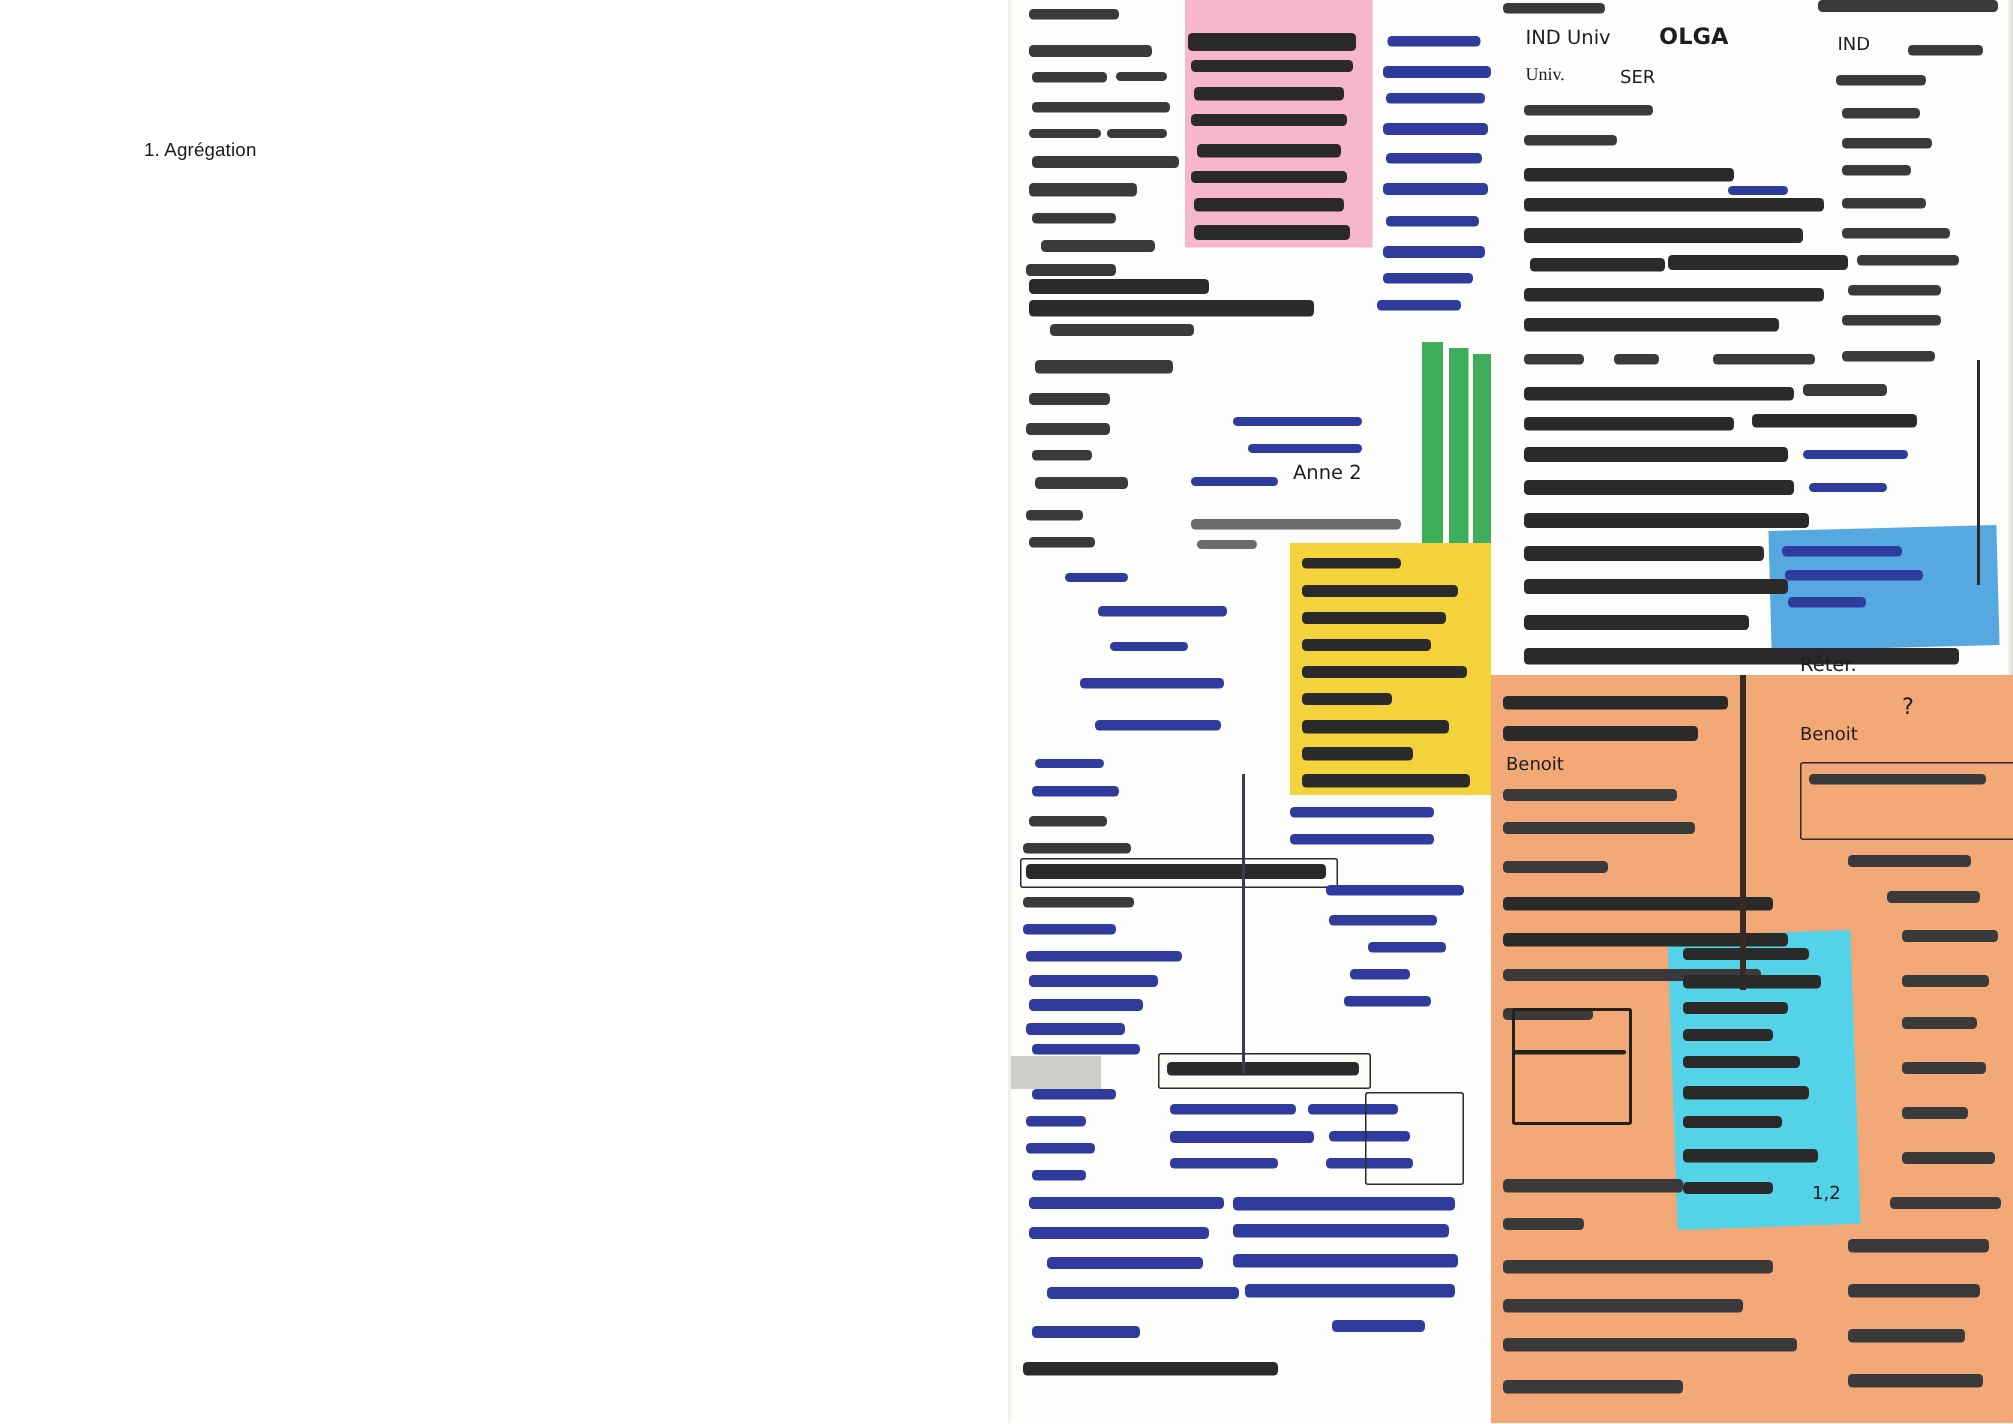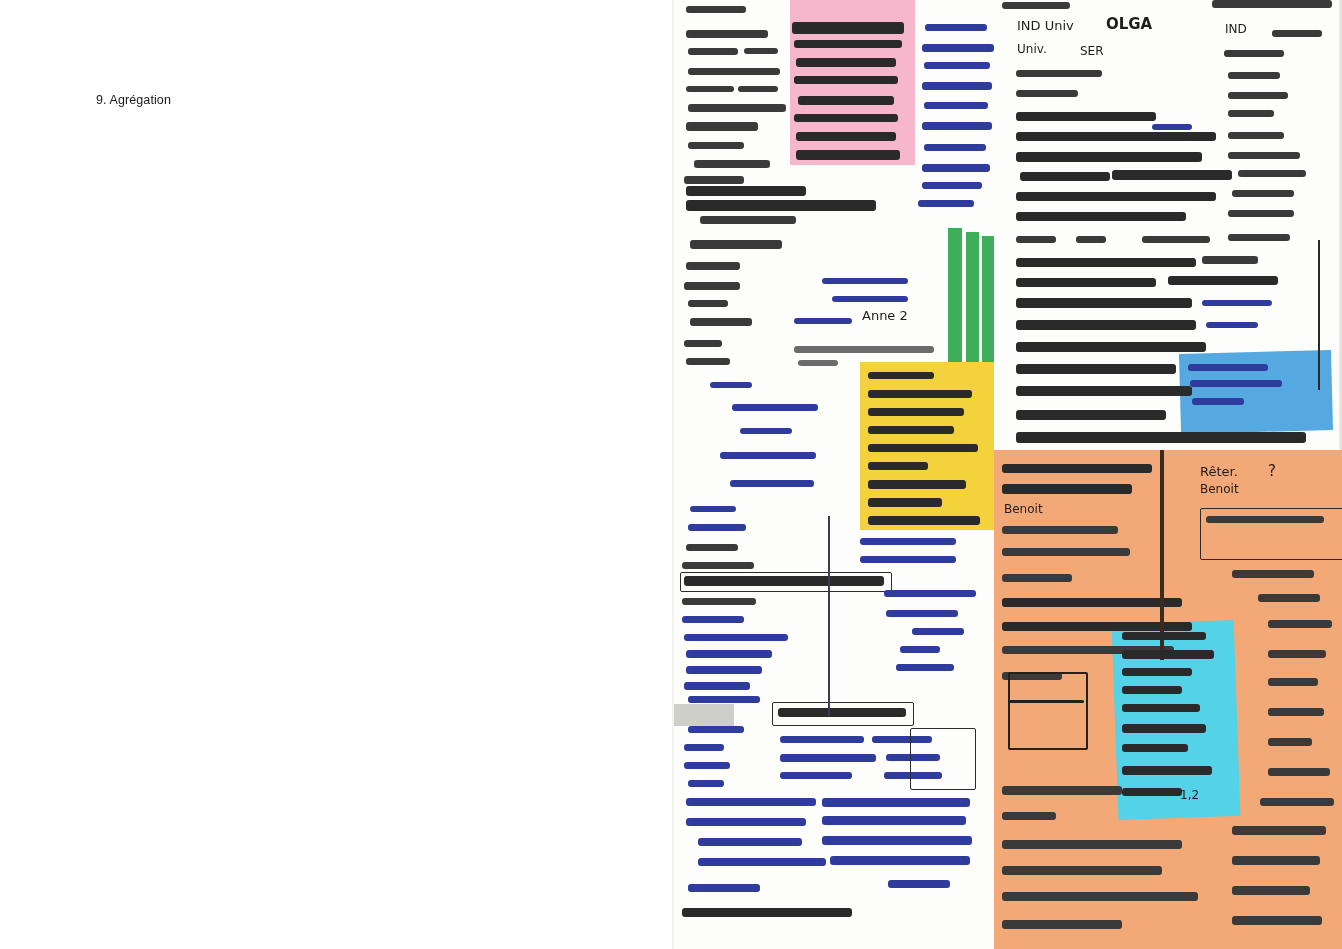--- a/index.html
+++ b/index.html
@@ -103,21 +103,21 @@
     border: 1.4px solid #2b2b2b;
     pointer-events: none;
     border-radius: 2px;
     background: transparent;
   }
 </style>
 </head>
 <body>
 
 <div id="left-pane">
-  <div id="section-heading">9. Agrégation</div>
+  <div id="section-heading">1. Agrégation</div>
 </div>
 
 <div id="scan-pane">
   <div id="scan-paper"></div>
   <div id="paper-edge-left"></div>
   <div id="paper-edge-right"></div>
 
   <div class="hl hl-pink" style="left:118px;top:0px;width:125px;height:165px;"></div>
   <div class="hl hl-green" style="left:276px;top:228px;width:14px;height:195px;"></div>
   <div class="hl hl-green" style="left:294px;top:232px;width:13px;height:175px;"></div>
@@ -243,21 +243,21 @@
   <div class="ink ink-blue" style="left:16px;top:884px;width:72px;height:8px;"></div>
   <div class="ink ink-blue" style="left:216px;top:880px;width:62px;height:8px;"></div>
   <div class="ink ink-black" style="left:10px;top:908px;width:170px;height:9px;"></div>
 
   <div class="ink ink-dark" style="left:330px;top:2px;width:68px;height:7px;"></div>
   <div class="ink ink-dark" style="left:540px;top:0px;width:120px;height:8px;"></div>
   <div class="hand" style="left:345px;top:18px;font-size:13px;">IND Univ</div>
   <div class="hand hand-bold" style="left:434px;top:15px;font-size:15px;">OLGA</div>
   <div class="hand" style="left:553px;top:22px;font-size:12px;">IND</div>
   <div class="ink ink-dark" style="left:600px;top:30px;width:50px;height:7px;"></div>
-  <div class="hand" style="left:345px;top:42px;font-size:12px;">Univ.</div>
+  <div class="hand" style="left:345px;top:42px;font-size:12px;font-family:Liberation Serif, serif;">Univ.</div>
   <div class="hand" style="left:408px;top:44px;font-size:12px;">SER</div>
   <div class="ink ink-dark" style="left:552px;top:50px;width:60px;height:7px;"></div>
   <div class="ink ink-dark" style="left:344px;top:70px;width:86px;height:7px;"></div>
   <div class="ink ink-dark" style="left:556px;top:72px;width:52px;height:7px;"></div>
   <div class="ink ink-dark" style="left:344px;top:90px;width:62px;height:7px;"></div>
   <div class="ink ink-dark" style="left:556px;top:92px;width:60px;height:7px;"></div>
   <div class="ink ink-black" style="left:344px;top:112px;width:140px;height:9px;"></div>
   <div class="ink ink-dark" style="left:556px;top:110px;width:46px;height:7px;"></div>
   <div class="ink ink-black" style="left:344px;top:132px;width:200px;height:9px;"></div>
   <div class="ink ink-blue" style="left:480px;top:124px;width:40px;height:6px;"></div>
@@ -287,21 +287,21 @@
   <div class="ink ink-black" style="left:344px;top:364px;width:160px;height:10px;"></div>
   <div class="ink ink-black" style="left:344px;top:386px;width:176px;height:10px;"></div>
   <div class="ink ink-black" style="left:344px;top:410px;width:150px;height:10px;"></div>
   <div class="ink ink-black" style="left:344px;top:432px;width:290px;height:11px;"></div>
   <div class="ink ink-blue" style="left:516px;top:364px;width:80px;height:7px;"></div>
   <div class="ink ink-blue" style="left:518px;top:380px;width:92px;height:7px;"></div>
   <div class="ink ink-blue" style="left:520px;top:398px;width:52px;height:7px;"></div>
   <div class="vline" style="left:646px;top:240px;width:2px;height:150px;background:#2b2b2b;"></div>
 
   <div class="ink ink-black" style="left:330px;top:464px;width:150px;height:9px;"></div>
-  <div class="hand" style="left:528px;top:464px;font-size:13px;">Rêter.</div>
+  <div class="hand" style="left:528px;top:436px;font-size:13px;">Rêter.</div>
   <div class="hand" style="left:596px;top:462px;font-size:15px;">?</div>
   <div class="ink ink-black" style="left:330px;top:484px;width:130px;height:10px;"></div>
   <div class="hand" style="left:528px;top:482px;font-size:12px;">Benoit</div>
   <div class="hand" style="left:332px;top:502px;font-size:12px;">Benoit</div>
   <div class="boxline" style="left:528px;top:508px;width:142px;height:50px;"></div>
   <div class="ink ink-dark" style="left:534px;top:516px;width:118px;height:7px;"></div>
   <div class="ink ink-dark" style="left:330px;top:526px;width:116px;height:8px;"></div>
   <div class="ink ink-dark" style="left:330px;top:548px;width:128px;height:8px;"></div>
   <div class="ink ink-dark" style="left:330px;top:574px;width:70px;height:8px;"></div>
   <div class="ink ink-dark" style="left:560px;top:570px;width:82px;height:8px;"></div>
@@ -325,21 +325,21 @@
 
   <div class="ink ink-black" style="left:450px;top:632px;width:84px;height:8px;"></div>
   <div class="ink ink-black" style="left:450px;top:650px;width:92px;height:9px;"></div>
   <div class="ink ink-black" style="left:450px;top:668px;width:70px;height:8px;"></div>
   <div class="ink ink-black" style="left:450px;top:686px;width:60px;height:8px;"></div>
   <div class="ink ink-black" style="left:450px;top:704px;width:78px;height:8px;"></div>
   <div class="ink ink-black" style="left:450px;top:724px;width:84px;height:9px;"></div>
   <div class="ink ink-black" style="left:450px;top:744px;width:66px;height:8px;"></div>
   <div class="ink ink-black" style="left:450px;top:766px;width:90px;height:9px;"></div>
   <div class="ink ink-black" style="left:450px;top:788px;width:60px;height:8px;"></div>
-  <div class="hand" style="left:508px;top:788px;font-size:12px;">1,2</div>
+  <div class="hand" style="left:536px;top:788px;font-size:12px;">1,2</div>
 
   <div class="ink ink-dark" style="left:330px;top:786px;width:120px;height:9px;"></div>
   <div class="ink ink-dark" style="left:330px;top:812px;width:54px;height:8px;"></div>
   <div class="ink ink-dark" style="left:330px;top:840px;width:180px;height:9px;"></div>
   <div class="ink ink-dark" style="left:330px;top:866px;width:160px;height:9px;"></div>
   <div class="ink ink-dark" style="left:330px;top:892px;width:196px;height:9px;"></div>
   <div class="ink ink-dark" style="left:330px;top:920px;width:120px;height:9px;"></div>
   <div class="ink ink-dark" style="left:560px;top:826px;width:94px;height:9px;"></div>
   <div class="ink ink-dark" style="left:560px;top:856px;width:88px;height:9px;"></div>
   <div class="ink ink-dark" style="left:560px;top:886px;width:78px;height:9px;"></div>

